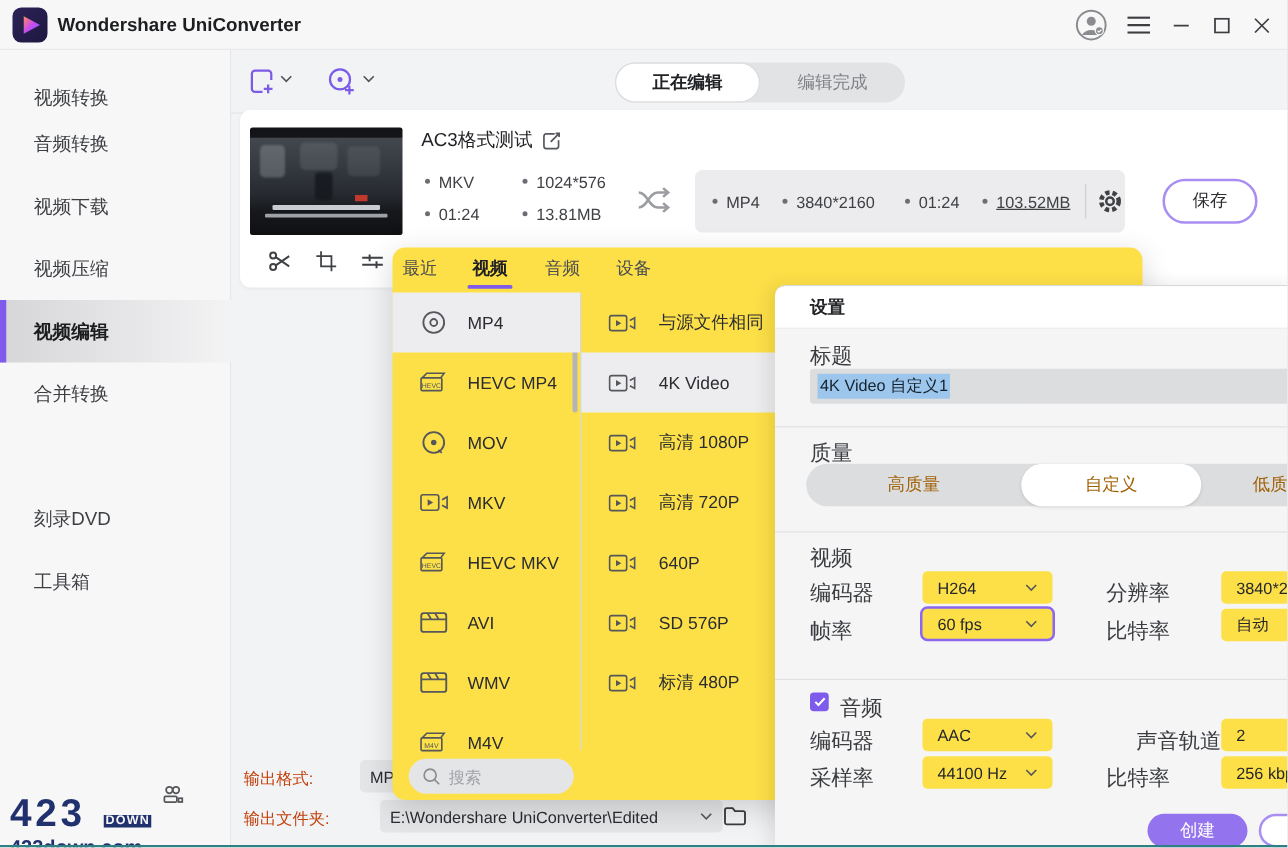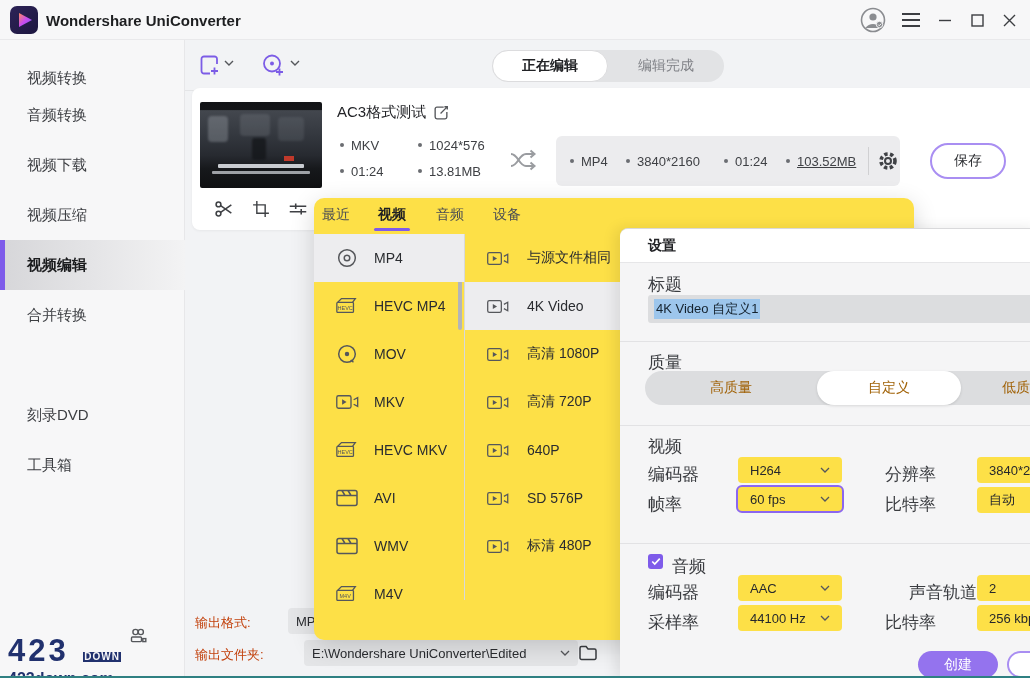--- a/index.html
+++ b/index.html
@@ -494,20 +494,27 @@
             <svg width="23" height="19" viewBox="0 0 27 22" fill="none" stroke="#55575b" stroke-width="1.5">
               <rect x="2" y="4" width="16" height="14" rx="2"></rect>
               <path d="M8 8 l5 3 -5 3 z" fill="#55575b" stroke="none"></path>
               <path d="M21 8.5 l4.5 -2.5 v10 L21 13.5"></path>
             </svg>
           </span>
         <span class="res-label">标清 480P</span>
       </div>
     </div>
 
+    <div class="search-wrap">
+      <input class="search-input" placeholder="搜索" style="">
+      <svg style="position:absolute;left:10px;top:6px;" width="16" height="16" viewBox="0 0 18 18" fill="none" stroke="#8a8c90" stroke-width="1.5">
+          <circle cx="8" cy="8" r="5.4"></circle>
+          <path d="M12 12 l4.2 4.2"></path>
+        </svg>
+    </div>
   </div>
 
   <div class="ab settings">
     <div class="set-header">
         <span>设置</span>
       </div>
 
     <div class="set-label" style="left:28px;top:44px;">标题</div>
     <div class="title-input">
       <span class="sel-text">4K Video 自定义1</span>

